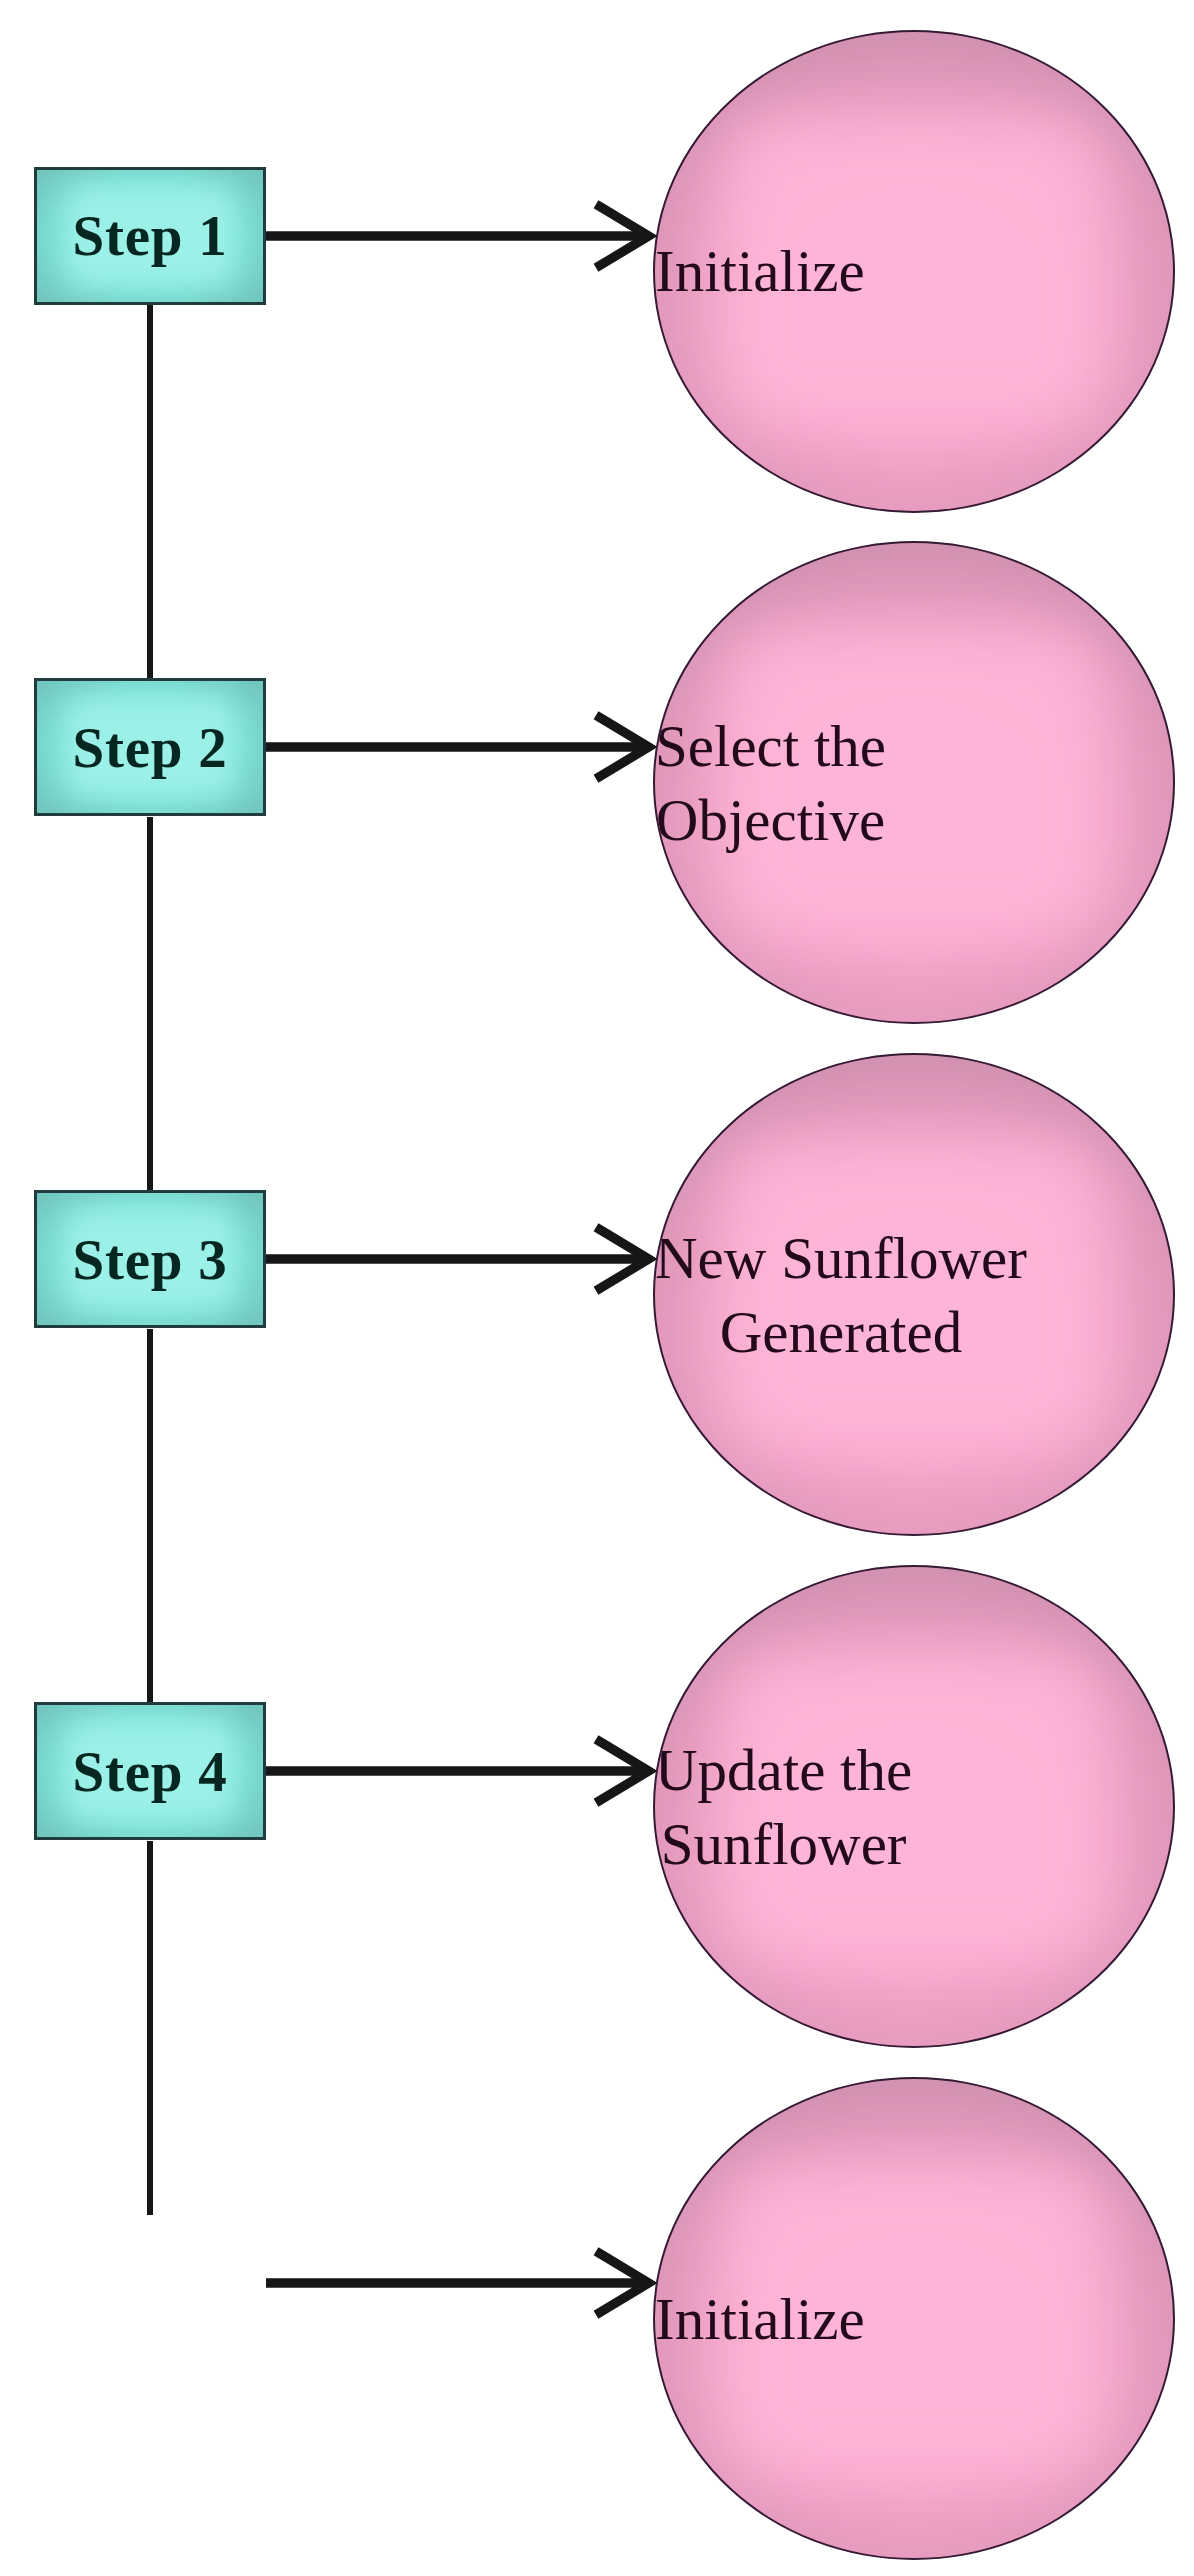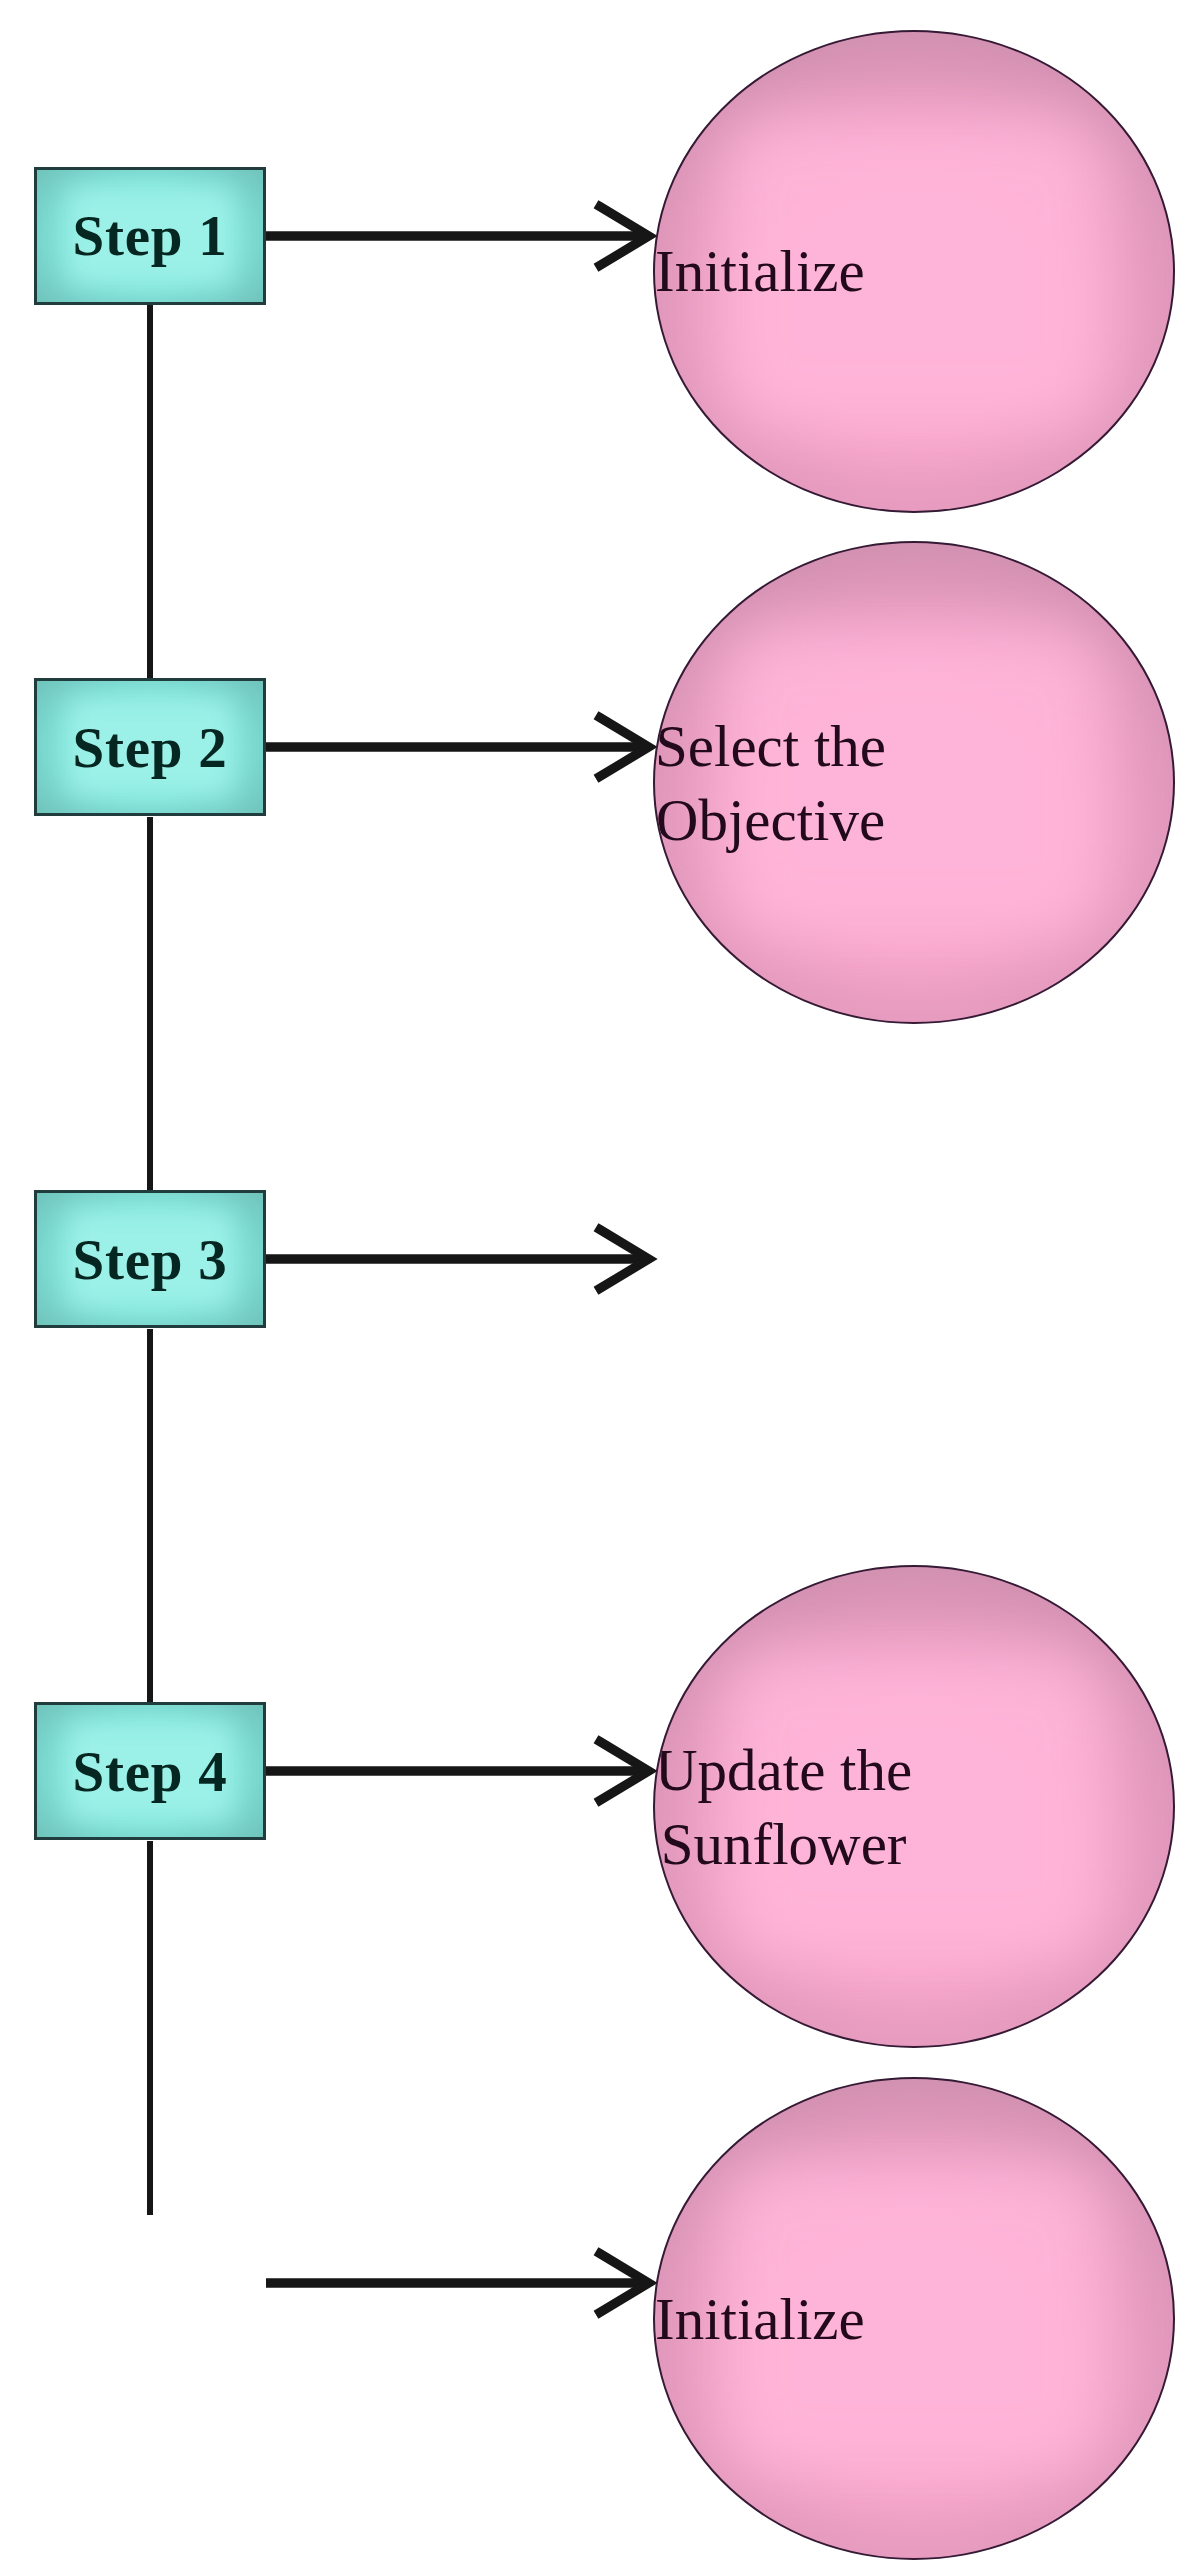--- a/index.html
+++ b/index.html
@@ -113,20 +113,26 @@
   </div>
 
   <div class="row r2">
     <div class="step-box">
       <span class="step-label">Step 3</span>
     </div>
     <svg class="arrow-svg" viewBox="0 0 466 90">
       <line x1="0" y1="45" x2="450" y2="45"></line>
       <polyline points="397,10 455,45 397,80"></polyline>
     </svg>
+    <div class="state-circle">
+      <div class="circle-text">
+        <span>New Sunflower</span>
+        <span>Generated</span>
+      </div>
+    </div>
   </div>
 
   <div class="row r3">
     <div class="step-box">
       <span class="step-label">Step 4</span>
     </div>
     <svg class="arrow-svg" viewBox="0 0 466 90">
       <line x1="0" y1="45" x2="450" y2="45"></line>
       <polyline points="397,10 455,45 397,80"></polyline>
     </svg>

